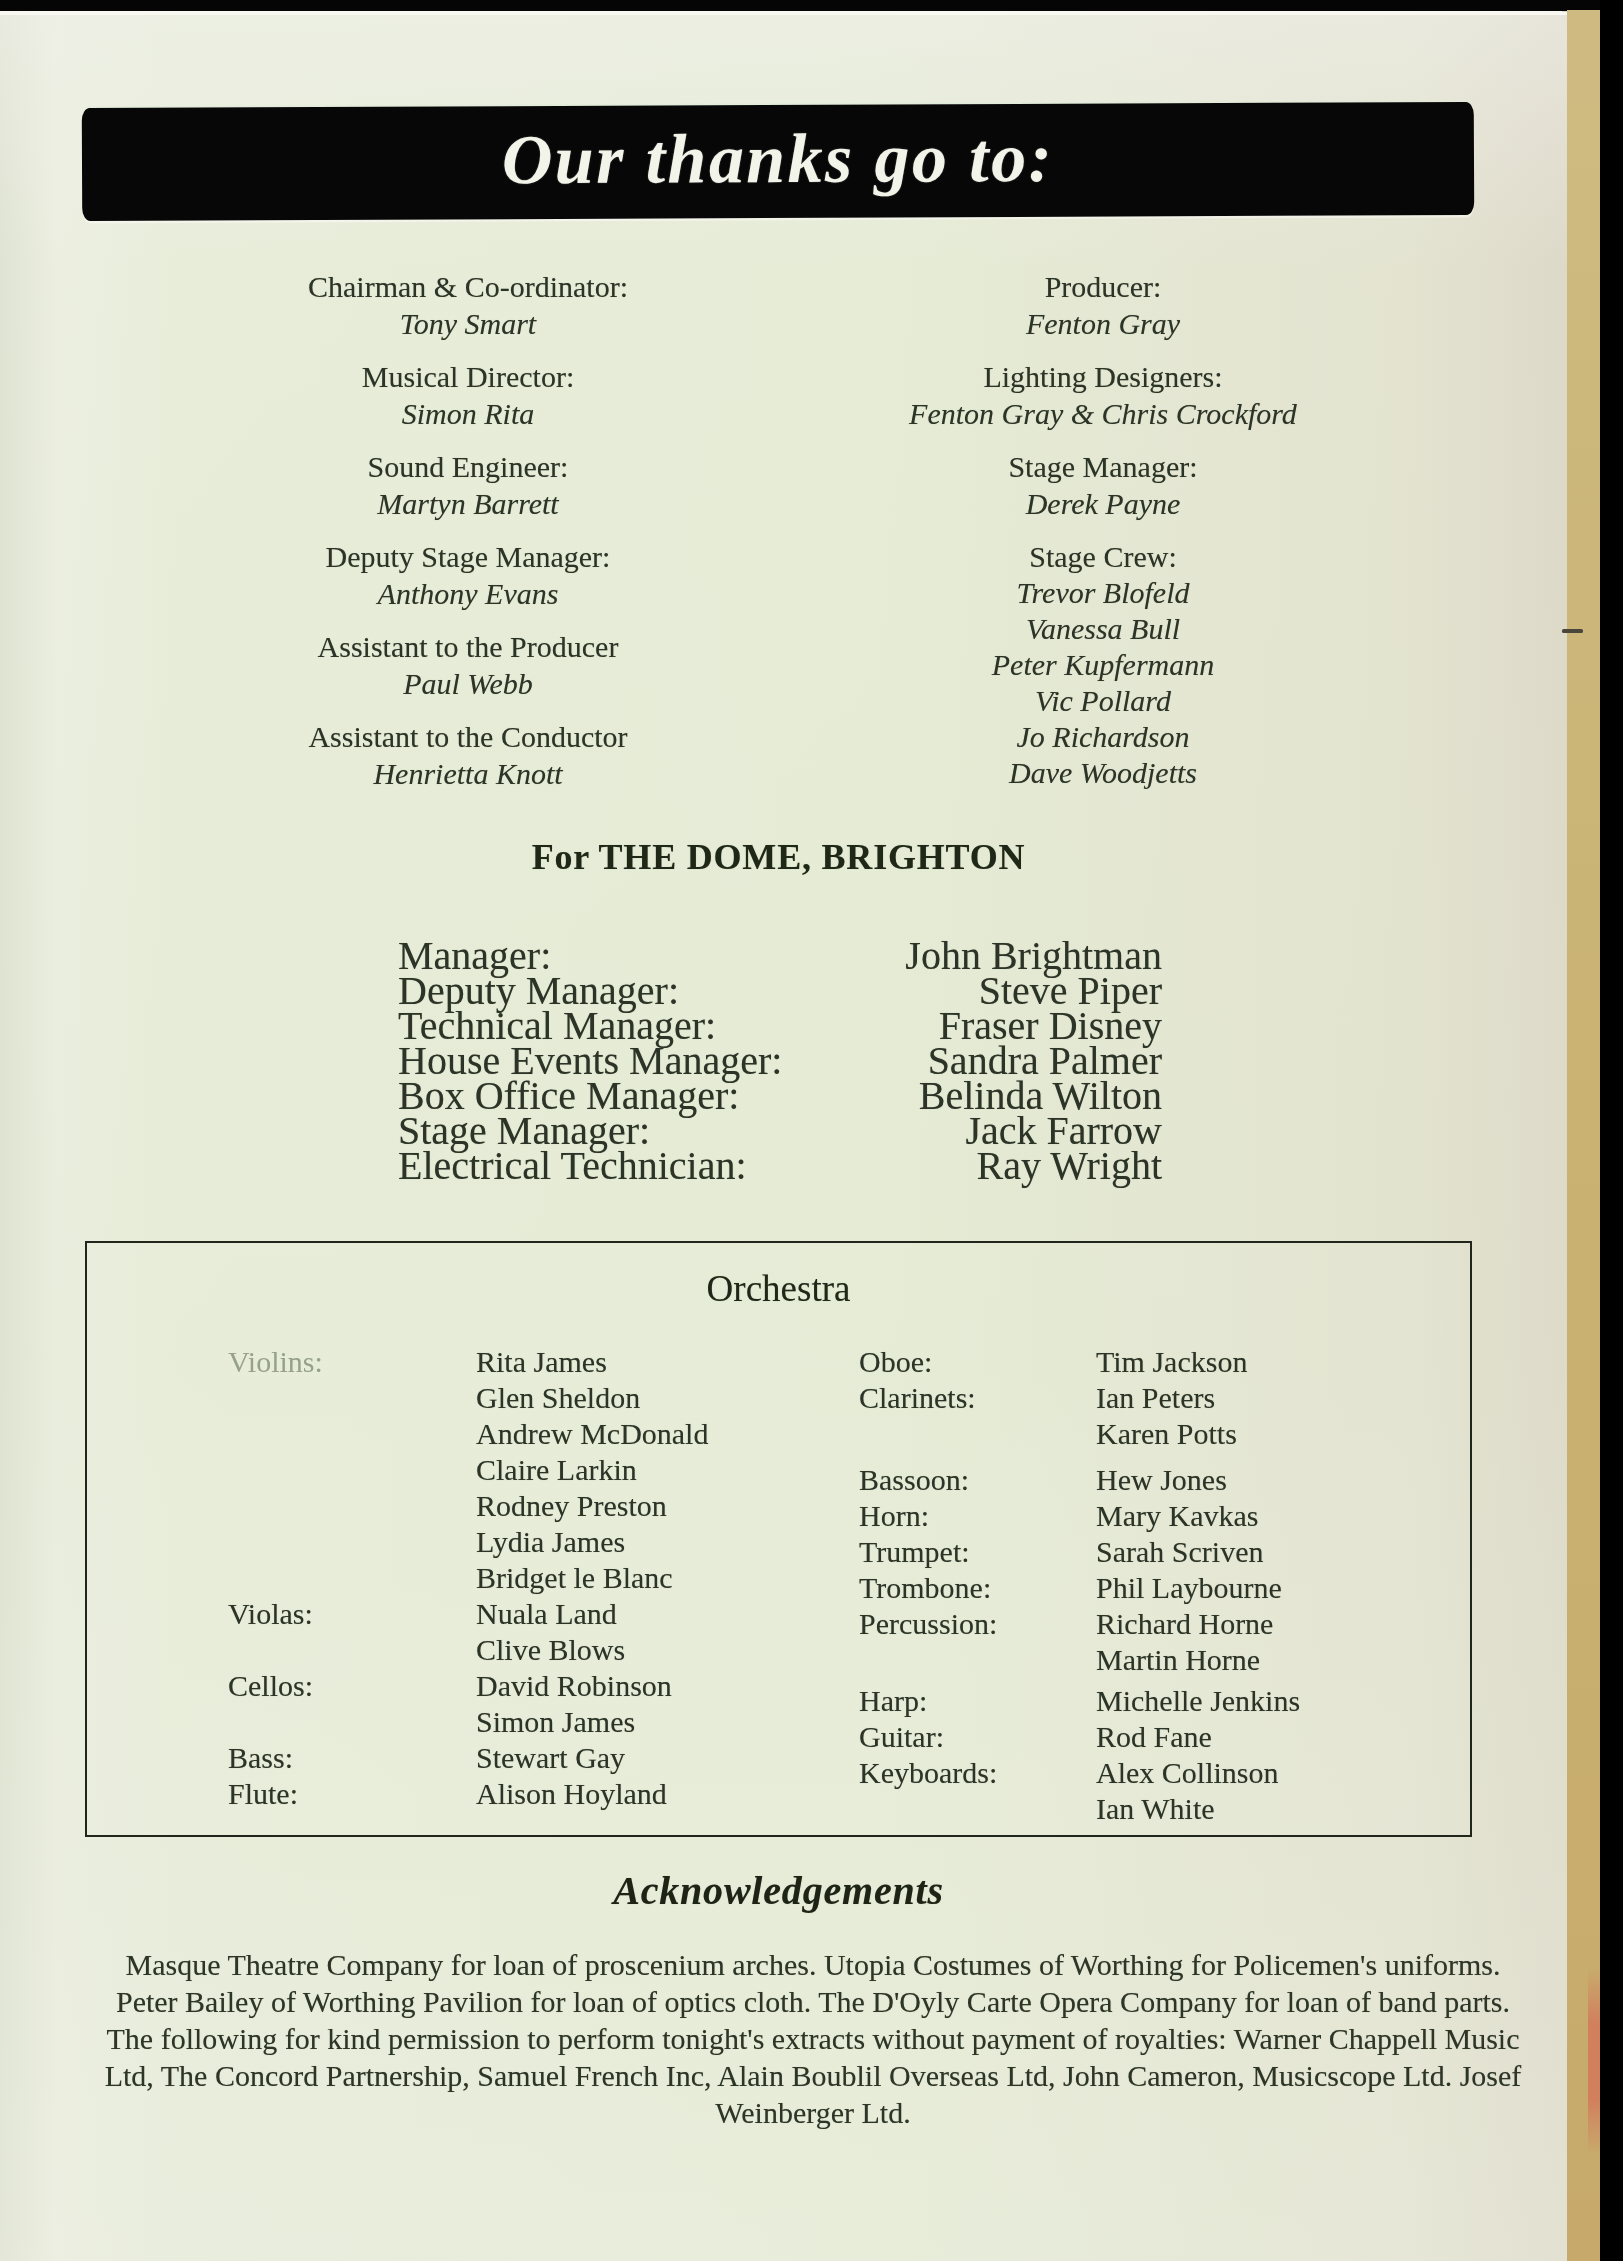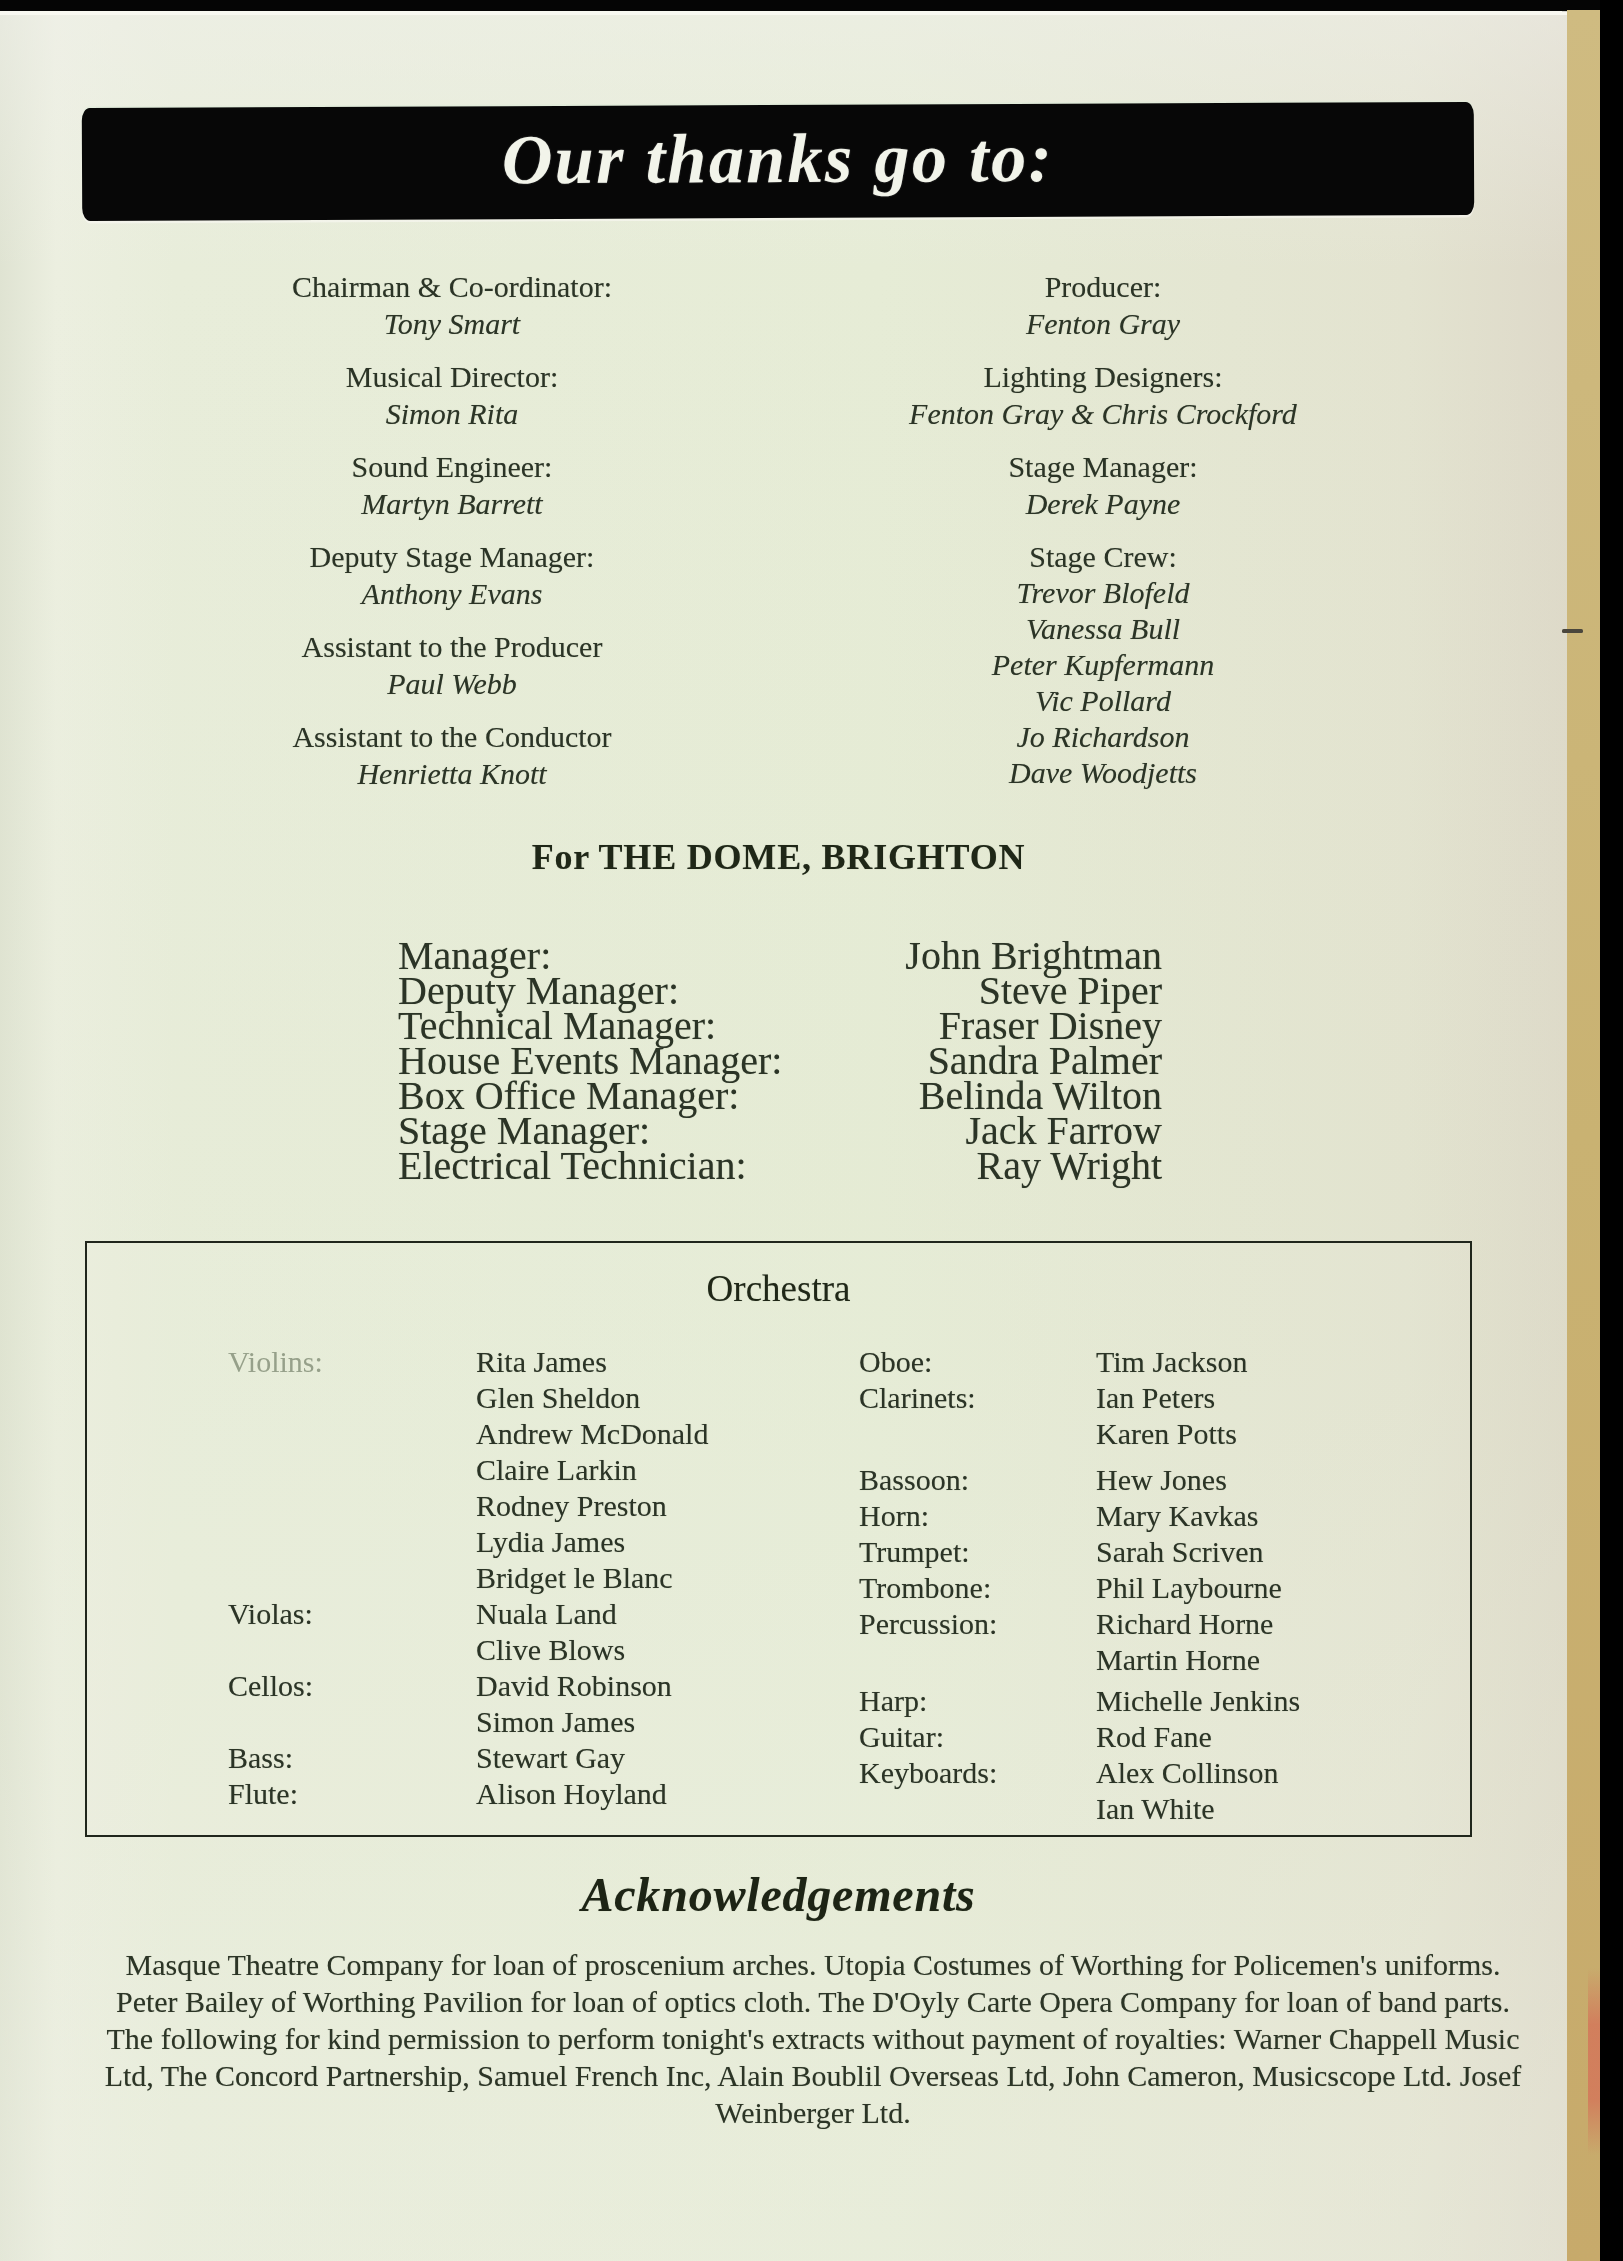--- a/index.html
+++ b/index.html
@@ -22,21 +22,21 @@
     background:linear-gradient(180deg,rgba(214,108,86,0) 0%,rgba(214,108,86,0.7) 30%,rgba(214,108,86,0.7) 70%,rgba(214,108,86,0) 100%);}
   .edge-dash{position:absolute;right:17.5px;top:629px;width:20.6px;height:4px;background:#4a463c;border-radius:1.6px;}
 
   .banner{position:absolute;left:82px;top:105px;width:1392px;height:113px;background:#070707;
     display:flex;align-items:center;justify-content:center;transform:rotate(-0.25deg);
     border-radius:8px/12.7px;box-shadow:0 2.4px 0 rgba(252,250,246,0.55), 0 -1.6px 0 rgba(220,235,215,0.5);}
   .banner-title{font-style:italic;font-weight:bold;font-size:70px;color:#f2f4ea;letter-spacing:2.4px;
     text-shadow:0 0 1.6px rgba(255,255,255,0.35);padding-bottom:4.8px;}
 
   .credit-col{position:absolute;text-align:center;font-size:30px;line-height:37px;}
-  .col-left{left:83px;top:268px;width:738px;}
+  .col-left{left:99px;top:268px;width:738px;}
   .col-right{left:821px;top:268px;width:564px;}
   .credit-block{margin-bottom:16px;}
   .credit-name{font-style:italic;}
   .crew-names .credit-name{line-height:36px;}
 
   .dome-heading{position:absolute;left:83px;top:836px;width:1391px;text-align:center;
     font-size:36px;font-weight:bold;color:#1f2717;letter-spacing:0.8px;}
   .dome-rows{position:absolute;left:398px;top:938px;width:764px;font-size:40px;line-height:35px;}
   .dome-row{display:flex;justify-content:space-between;}
 
@@ -48,21 +48,21 @@
   .group-b{left:772px;width:587px;}
   .orch-row{position:relative;height:36px;}
   .orch-row.gap-lg{margin-top:10px;}
   .orch-row.gap-sm{margin-top:4.8px;}
   .orch-label{position:absolute;left:0;white-space:nowrap;}
   .group-a .orch-name{position:absolute;left:248px;white-space:nowrap;}
   .group-b .orch-name{position:absolute;left:237px;white-space:nowrap;}
   .faded{color:#96a08a;text-shadow:none;}
 
   .ack-heading{position:absolute;left:83px;top:1867px;width:1391px;text-align:center;
-    font-size:48px;font-weight:bold;font-style:italic;color:#1d2415;letter-spacing:0.8px;}
+    font-size:40px;font-weight:bold;font-style:italic;color:#1d2415;letter-spacing:0.8px;}
   .ack-text{position:absolute;left:94px;top:1946px;width:1438px;font-size:30px;line-height:37px;
     text-align:center;color:#2c3526;}
 </style>
 </head>
 <body>
 
 <div class="scan">
   <div class="veil"></div>
   <div class="top-strip"></div>
   <div class="edge-corner"></div>

